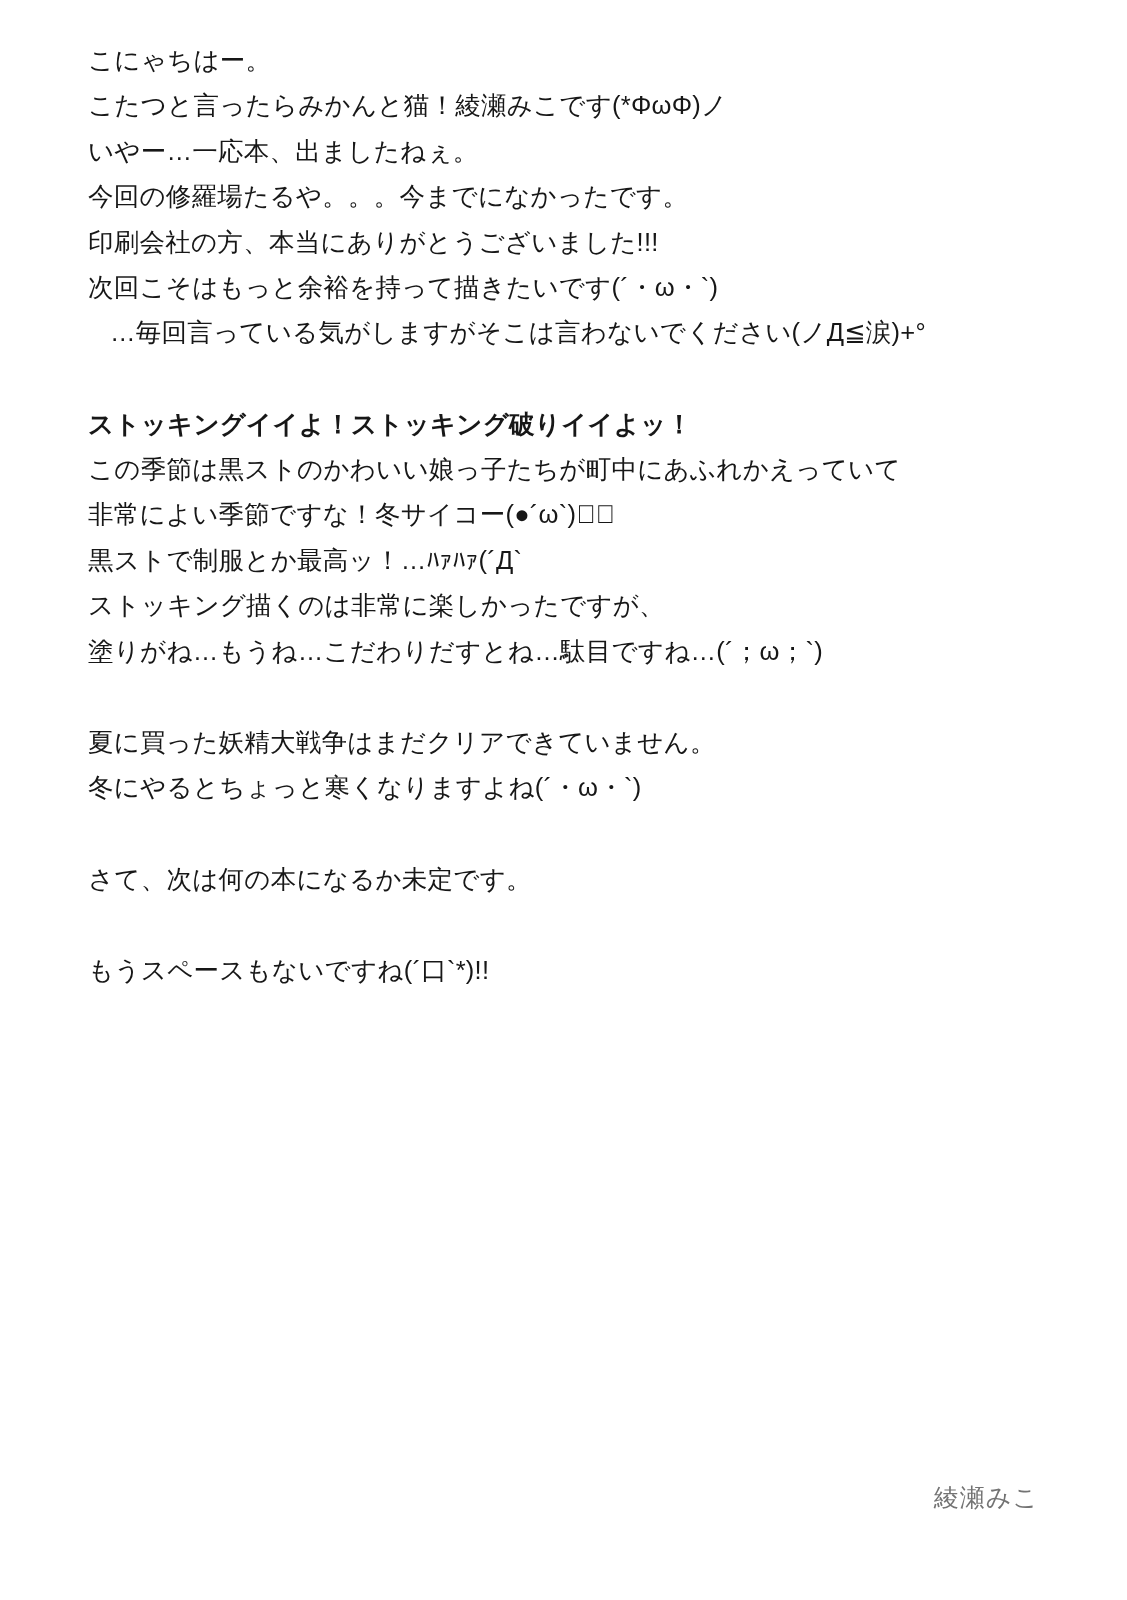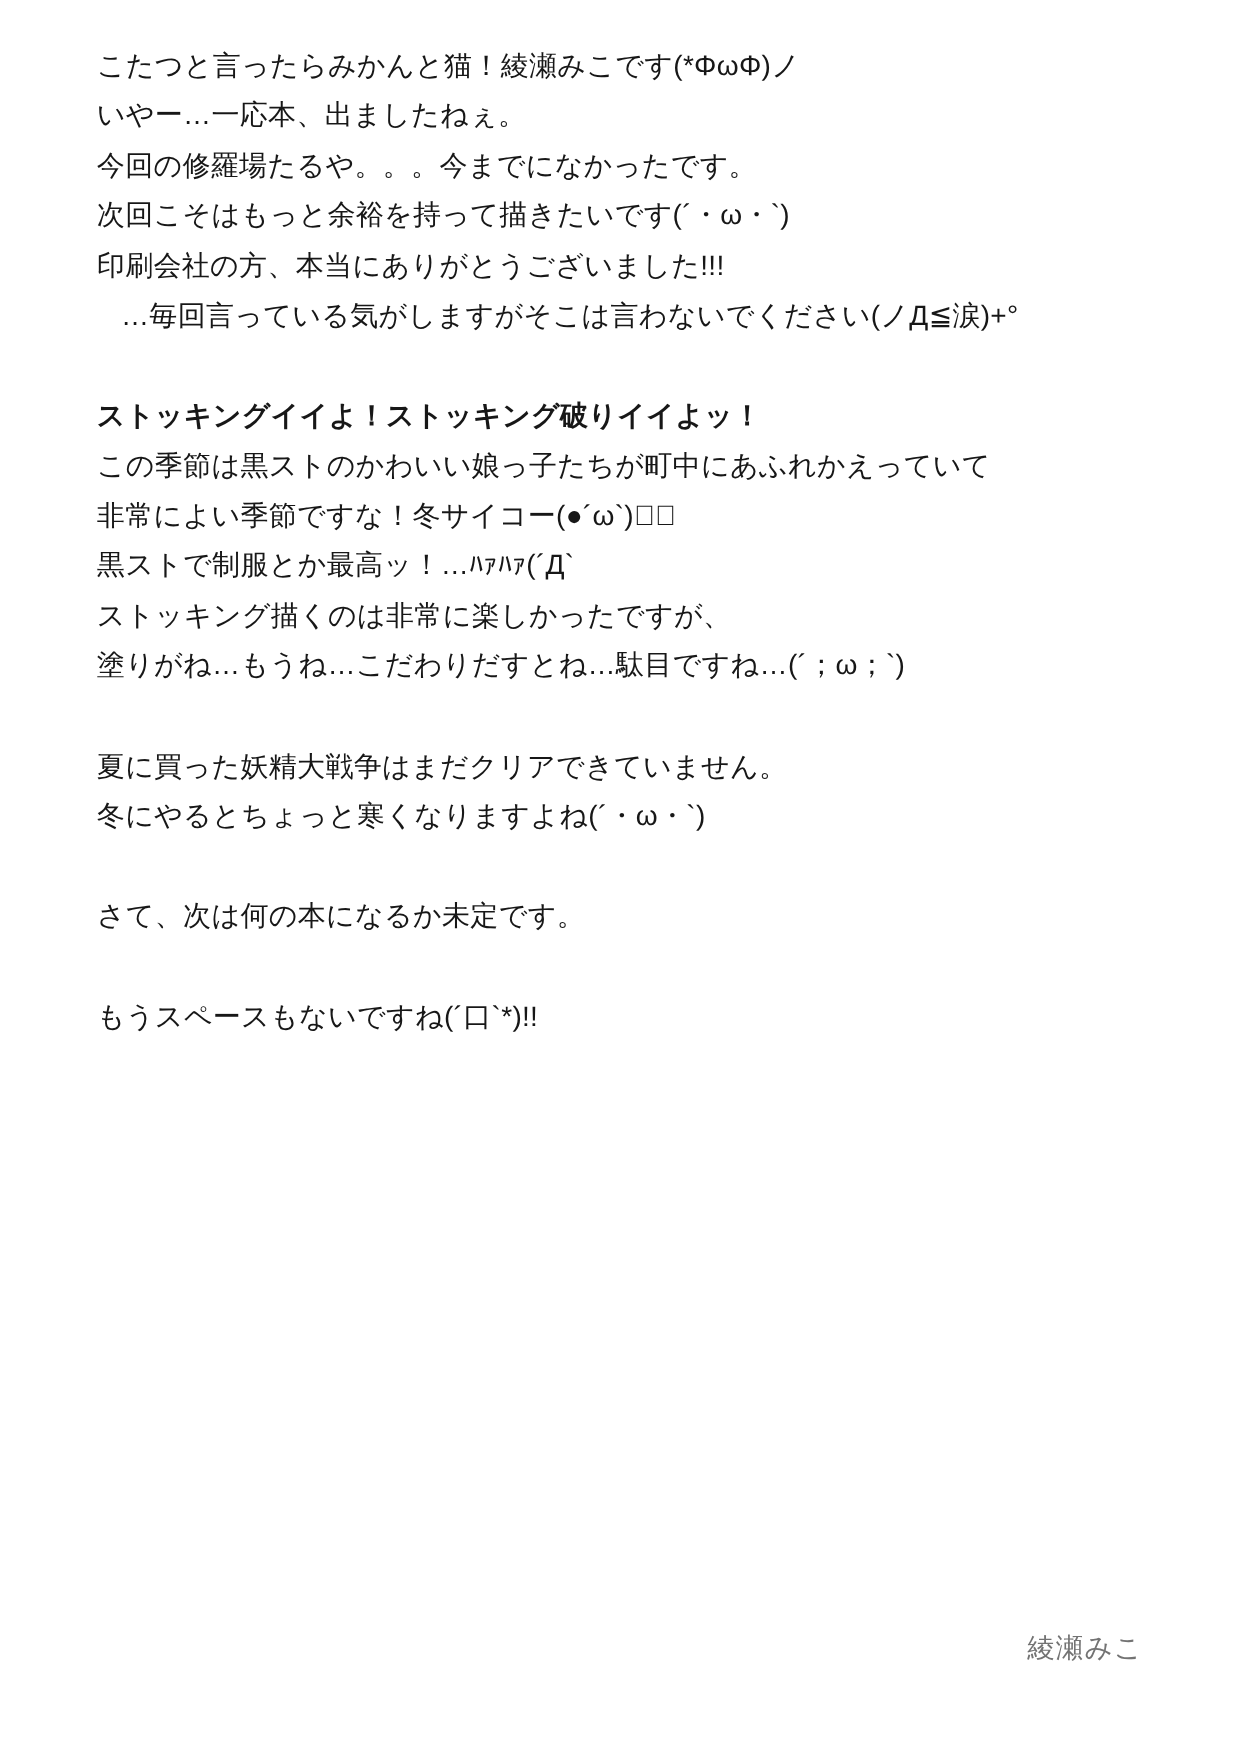--- a/index.html
+++ b/index.html
@@ -54,25 +54,26 @@
   }
 </style>
 </head>
 <body>
 
 <div class="page">
 
   <div class="afterword">
 
     <div class="para">
+      <span class="line">こにゃちはー。</span>
       <span class="line">こたつと言ったらみかんと猫！綾瀬みこです(*ΦωΦ)ノ</span>
       <span class="line">いやー…一応本、出ましたねぇ。</span>
       <span class="line">今回の修羅場たるや。。。今までになかったです。</span>
+      <span class="line">印刷会社の方、本当にありがとうございました!!!</span>
       <span class="line">次回こそはもっと余裕を持って描きたいです(´・ω・`)</span>
-      <span class="line">印刷会社の方、本当にありがとうございました!!!</span>
       <span class="line indent-1">…毎回言っている気がしますがそこは言わないでください(ノД≦涙)+°</span>
     </div>
 
     <span class="gap"></span>
 
     <div class="para">
       <span class="line bold">ストッキングイイよ！ストッキング破りイイよッ！</span>
       <span class="line">この季節は黒ストのかわいい娘っ子たちが町中にあふれかえっていて</span>
       <span class="line">非常によい季節ですな！冬サイコー(●´ω`)ノﾞ</span>
       <span class="line">黒ストで制服とか最高ッ！…ﾊｧﾊｧ(´Д`</span>

